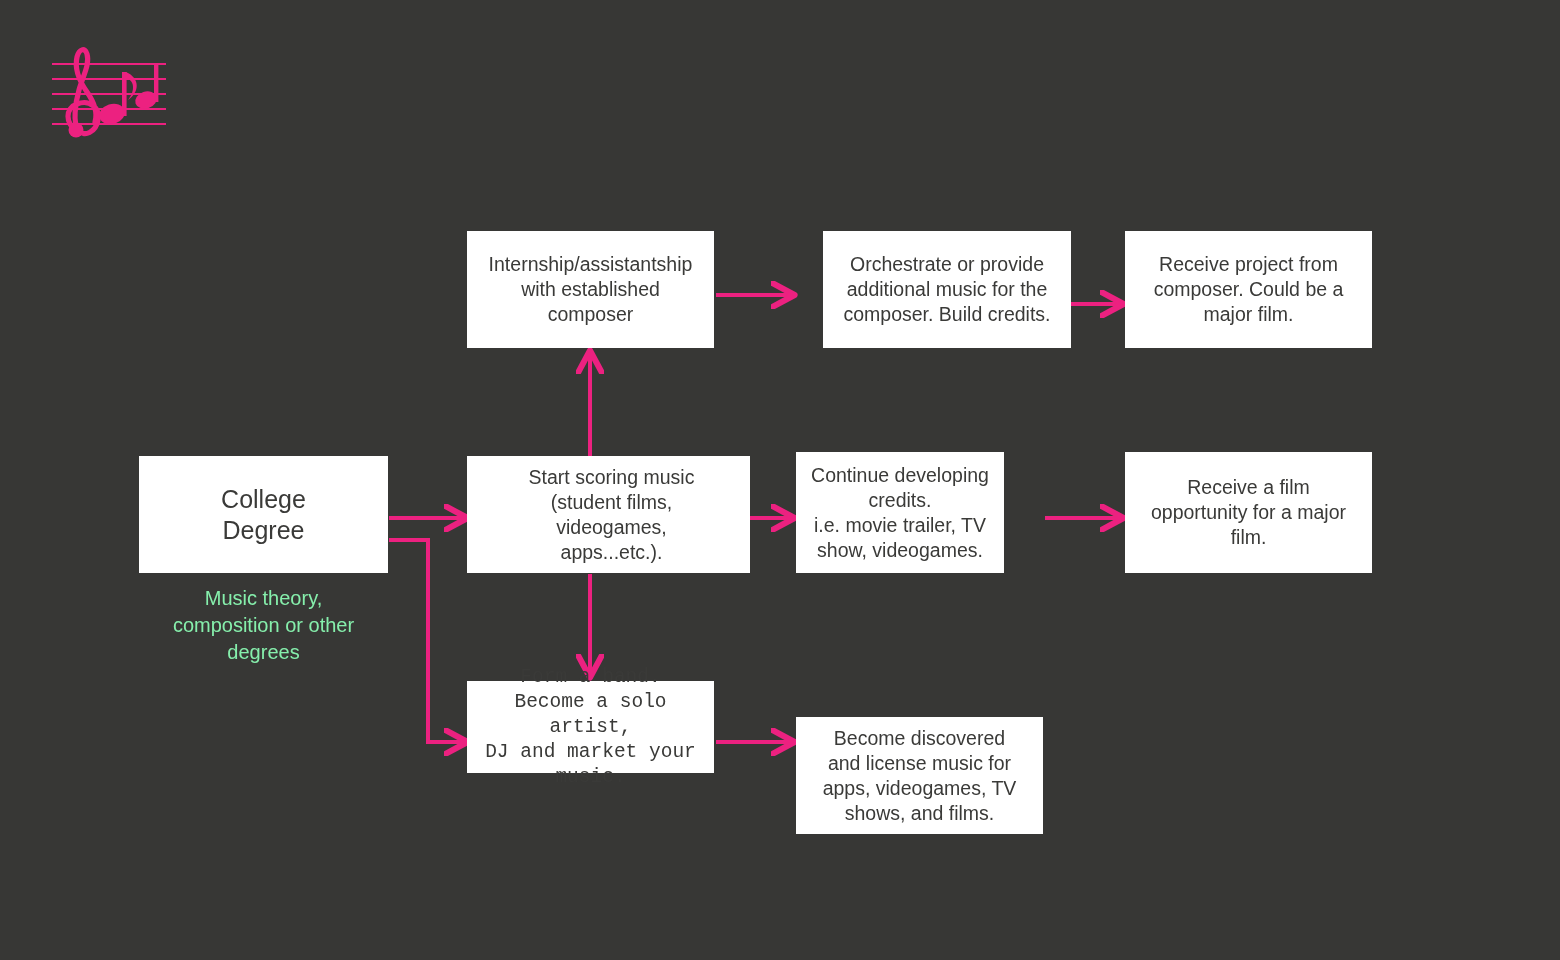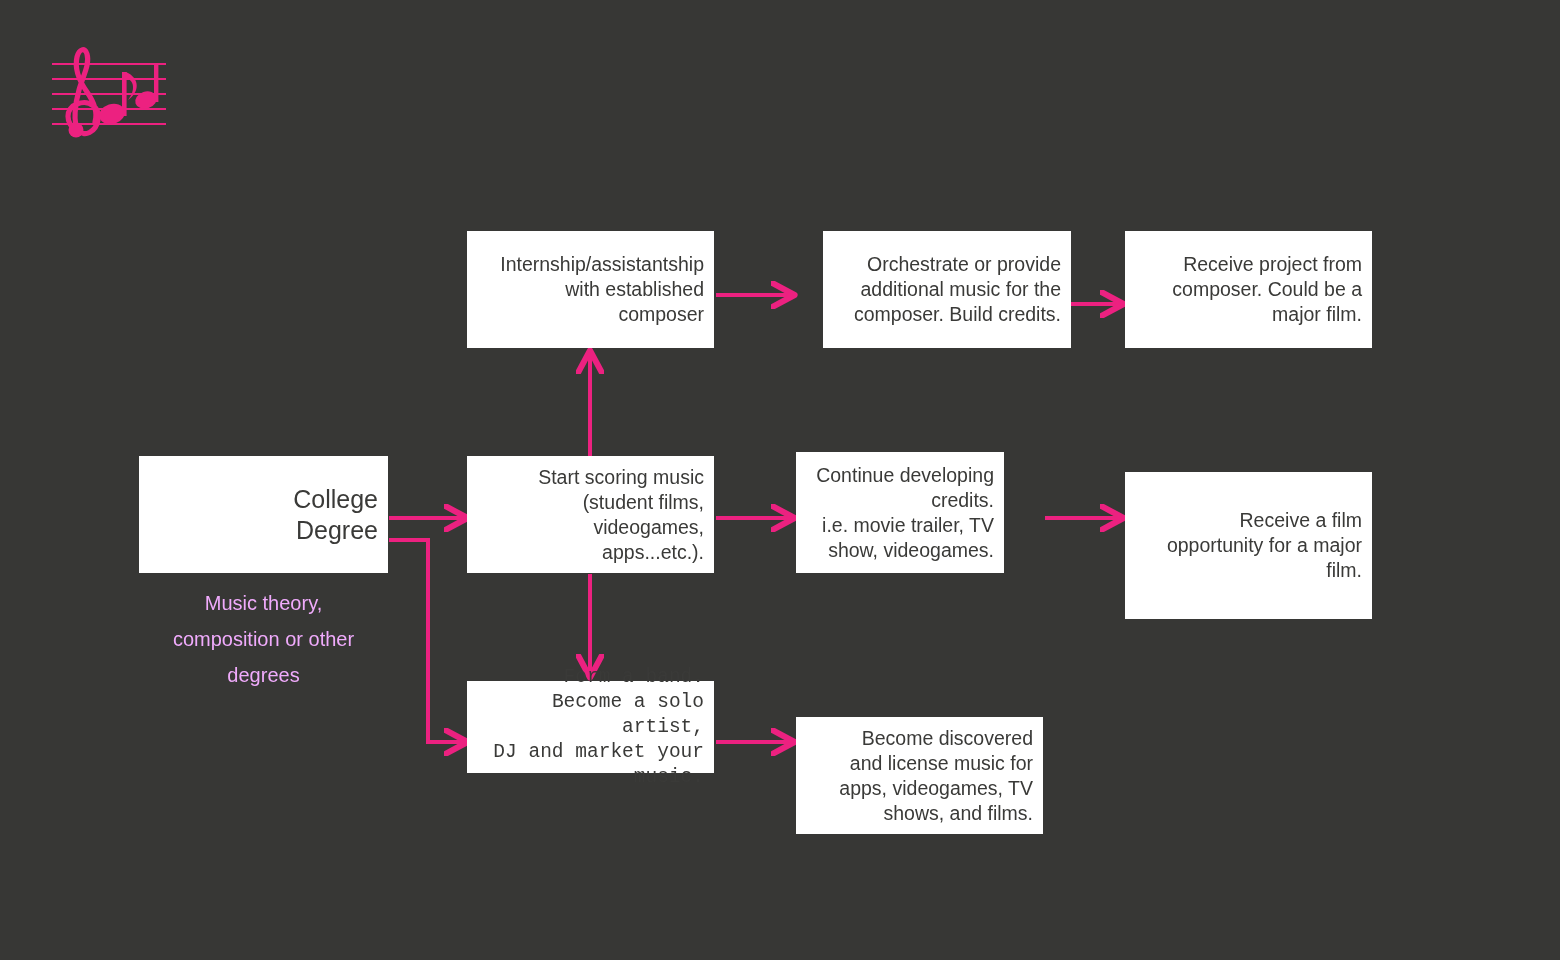--- a/index.html
+++ b/index.html
@@ -72,33 +72,32 @@
     color: #3A3A38;
     font-size: 19.5px;
     line-height: 25px;
     padding: 6px 10px;
     font-family: "Liberation Sans", sans-serif;
   }
   .node .node-text {
     white-space: pre-line;
     display: block;
     width: 100%;
-    text-align: right;
   }
   .node.primary .node-text {
     font-size: 25px;
     line-height: 31px;
   }
 
   
   .caption {
     position: absolute;
-    color: #f0abfc;
+    color: #86efac;
     font-size: 20px;
-    line-height: 36px;
+    line-height: 27px;
     text-align: center;
     white-space: pre-line;
     font-family: "Liberation Sans", sans-serif;
   }
 
   
   #connectors {
     position: absolute;
     left: 0;
     top: 0;
@@ -195,35 +194,35 @@
 
 <div class="node primary" style="left:139px; top:456px; width:249px; height:117px;">
   <span class="node-text">College
 Degree</span>
 </div>
 
 <div class="caption" style="left:139px; top:585px; width:249px;">Music theory,
 composition or other
 degrees</div>
 
-<div class="node" style="left:467px; top:456px; width:247px; height:117px;padding-left:16px;">
+<div class="node" style="left:467px; top:456px; width:283px; height:117px;padding-left:16px;">
   <span class="node-text">Start scoring music
 (student films,
 videogames,
 apps...etc.).</span>
 </div>
 
 <div class="node" style="left:796px; top:452px; width:208px; height:121px;">
   <span class="node-text">Continue developing
 credits.
 i.e. movie trailer, TV
 show, videogames.</span>
 </div>
 
-<div class="node" style="left:1125px; top:452px; width:247px; height:147px;margin-top:20px;">
+<div class="node" style="left:1125px; top:452px; width:247px; height:121px;">
   <span class="node-text">Receive a film
 opportunity for a major
 film.</span>
 </div>
 
 <div class="node" style="left:467px; top:681px; width:247px; height:92px;font-family:Liberation Mono, monospace;">
   <span class="node-text">Form a band.
 Become a solo artist,
 DJ and market your
 music.</span>

